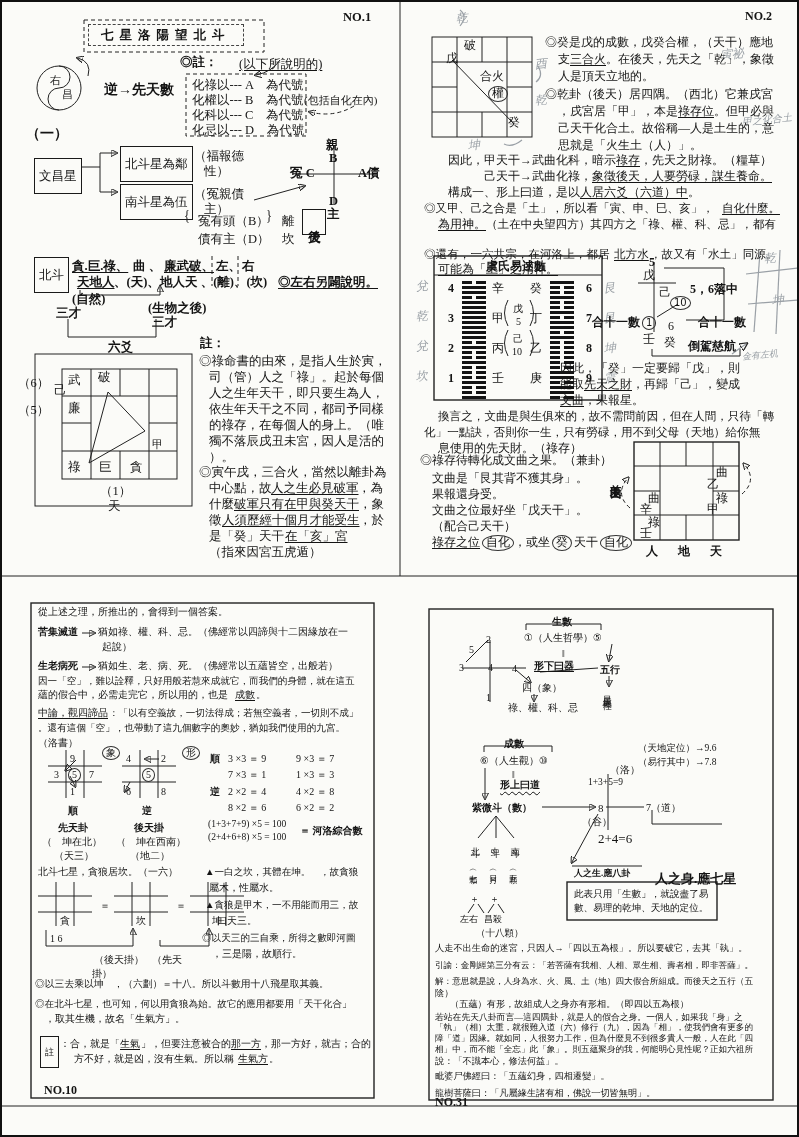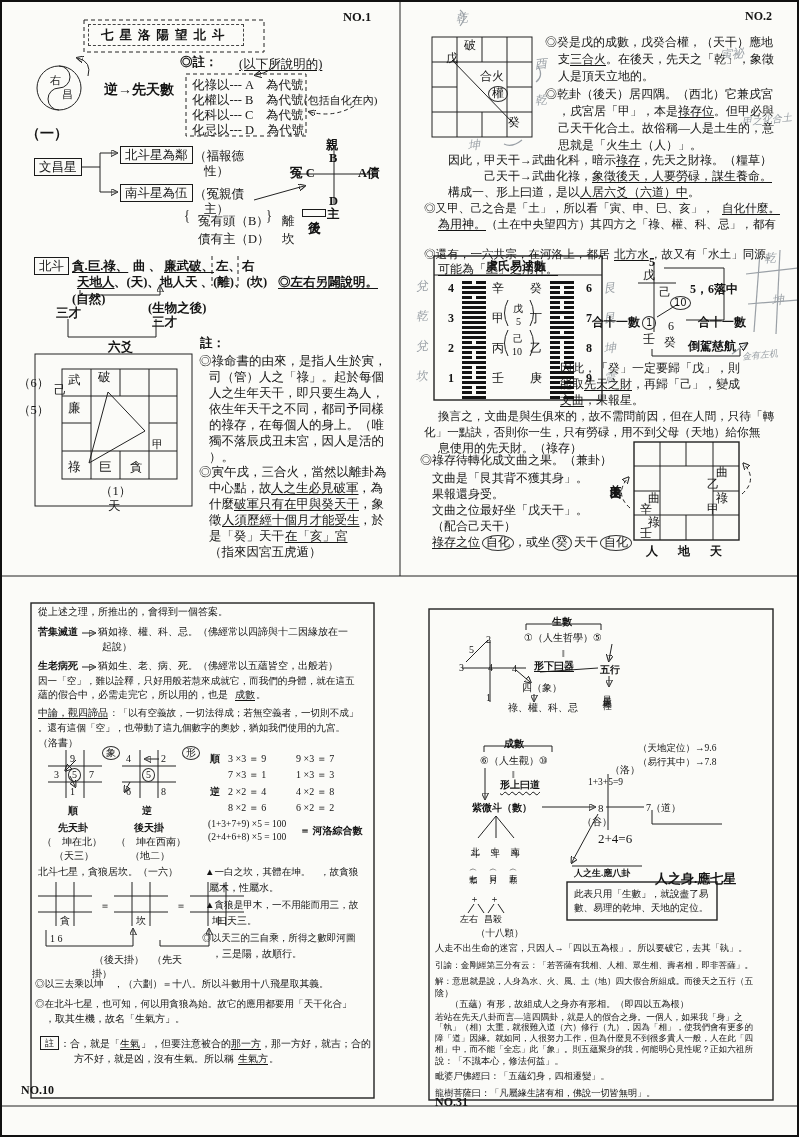--- a/index.html
+++ b/index.html
@@ -10,21 +10,21 @@
   .art line,.art path,.art rect,.art circle{stroke:#222;stroke-width:1;fill:none;}
   .art .dash{stroke-dasharray:4 3;}
   .art .pln{stroke:#9aa0a6;stroke-width:1.2;}
   .art .thick{stroke-width:1.4;}
   .t{position:absolute;white-space:nowrap;line-height:1.15;}
   .pg1 .t{font-size:12.5px;} .pg2 .t{font-size:12px;}
   .pg3 .t{font-size:10px;} .pg4 .t{font-size:9.2px;}
   .b{font-weight:bold;}
   .u{text-decoration:underline;text-underline-offset:2px;}
   .uw{text-decoration:underline wavy;text-underline-offset:3px;}
-  .box{border:1.4px solid #1a1a1a;padding:1px 4px;background:#fbfbf8;}
+  .box{border:1.4px solid #1a1a1a;padding:10px 4px;background:#fbfbf8;}
   .oval{border:1px solid #333;border-radius:50%;padding:0 3px;}
   .v{writing-mode:vertical-rl;text-orientation:upright;letter-spacing:2px;}
   .pencil{color:#9aa0a6;font-style:italic;transform:rotate(-6deg);font-size:11px;}
   .ds{font-family:"DejaVu Sans",sans-serif;}
   .brace{font-size:30px;color:#222;transform:scaleY(1.25);font-weight:normal;}
   .pgno{font-weight:bold;font-size:14px;}
   .titlebox{left:86px;top:22px;border:1.5px dashed #444;padding:3px 12px;font-weight:bold;
             font-size:14px;letter-spacing:6px;}
   .hexagram{position:absolute;width:24px;}
   .hl{height:3px;background:#141414;margin:2px 0;}
@@ -427,21 +427,21 @@
       <line x1="148" y1="306" x2="148" y2="350"></line>
       <line x1="112" y1="320" x2="166" y2="320"></line>
       <line x1="112" y1="336" x2="166" y2="336"></line>
       <line x1="206" y1="306" x2="206" y2="350"></line>
       <line x1="224" y1="306" x2="224" y2="350"></line>
       <line x1="188" y1="320" x2="242" y2="320"></line>
       <line x1="188" y1="336" x2="242" y2="336"></line>
       <path d="M44,354 V370 H131 V354" marker-end="url(#m3)"></path>
       <path d="M158,364 V370 H207 V354" marker-end="url(#m3)"></path>
     </svg>
-    <div class="t pgno" style="left:19px;top:508px;font-size:12px;">NO.10</div>
+    <div class="t pgno" style="left:42px;top:508px;font-size:12px;">NO.10</div>
   <span class="t " style="left: 36px; top: 30px;">從上述之理，所推出的，會得到一個答案。</span>
       <span class="t b" style="left: 36px; top: 50px;">苦集滅道</span>
       <span class="t " style="left: 96px; top: 50px;">猶如祿、權、科、忌。（佛經常以四諦與十二因緣放在一</span>
       <span class="t " style="left: 100px; top: 65px;">起說）</span>
       <span class="t b" style="left: 36px; top: 84px;">生老病死</span>
       <span class="t " style="left: 96px; top: 84px;">猶如生、老、病、死。（佛經常以五蘊皆空，出般若）</span>
       <span class="t " style="left: 36px; top: 99px; font-size: 9.6px;">因一「空」，難以詮釋，只好用般若慧來成就它，而我們的身體，就在這五</span>
       <span class="t " style="left: 36px; top: 113px;">蘊的假合中，必需走完它，所以用的，也是</span>
       <span class="t u" style="left: 233px; top: 113px;">成數</span>
       <span class="t " style="left: 254px; top: 113px;">。</span>

